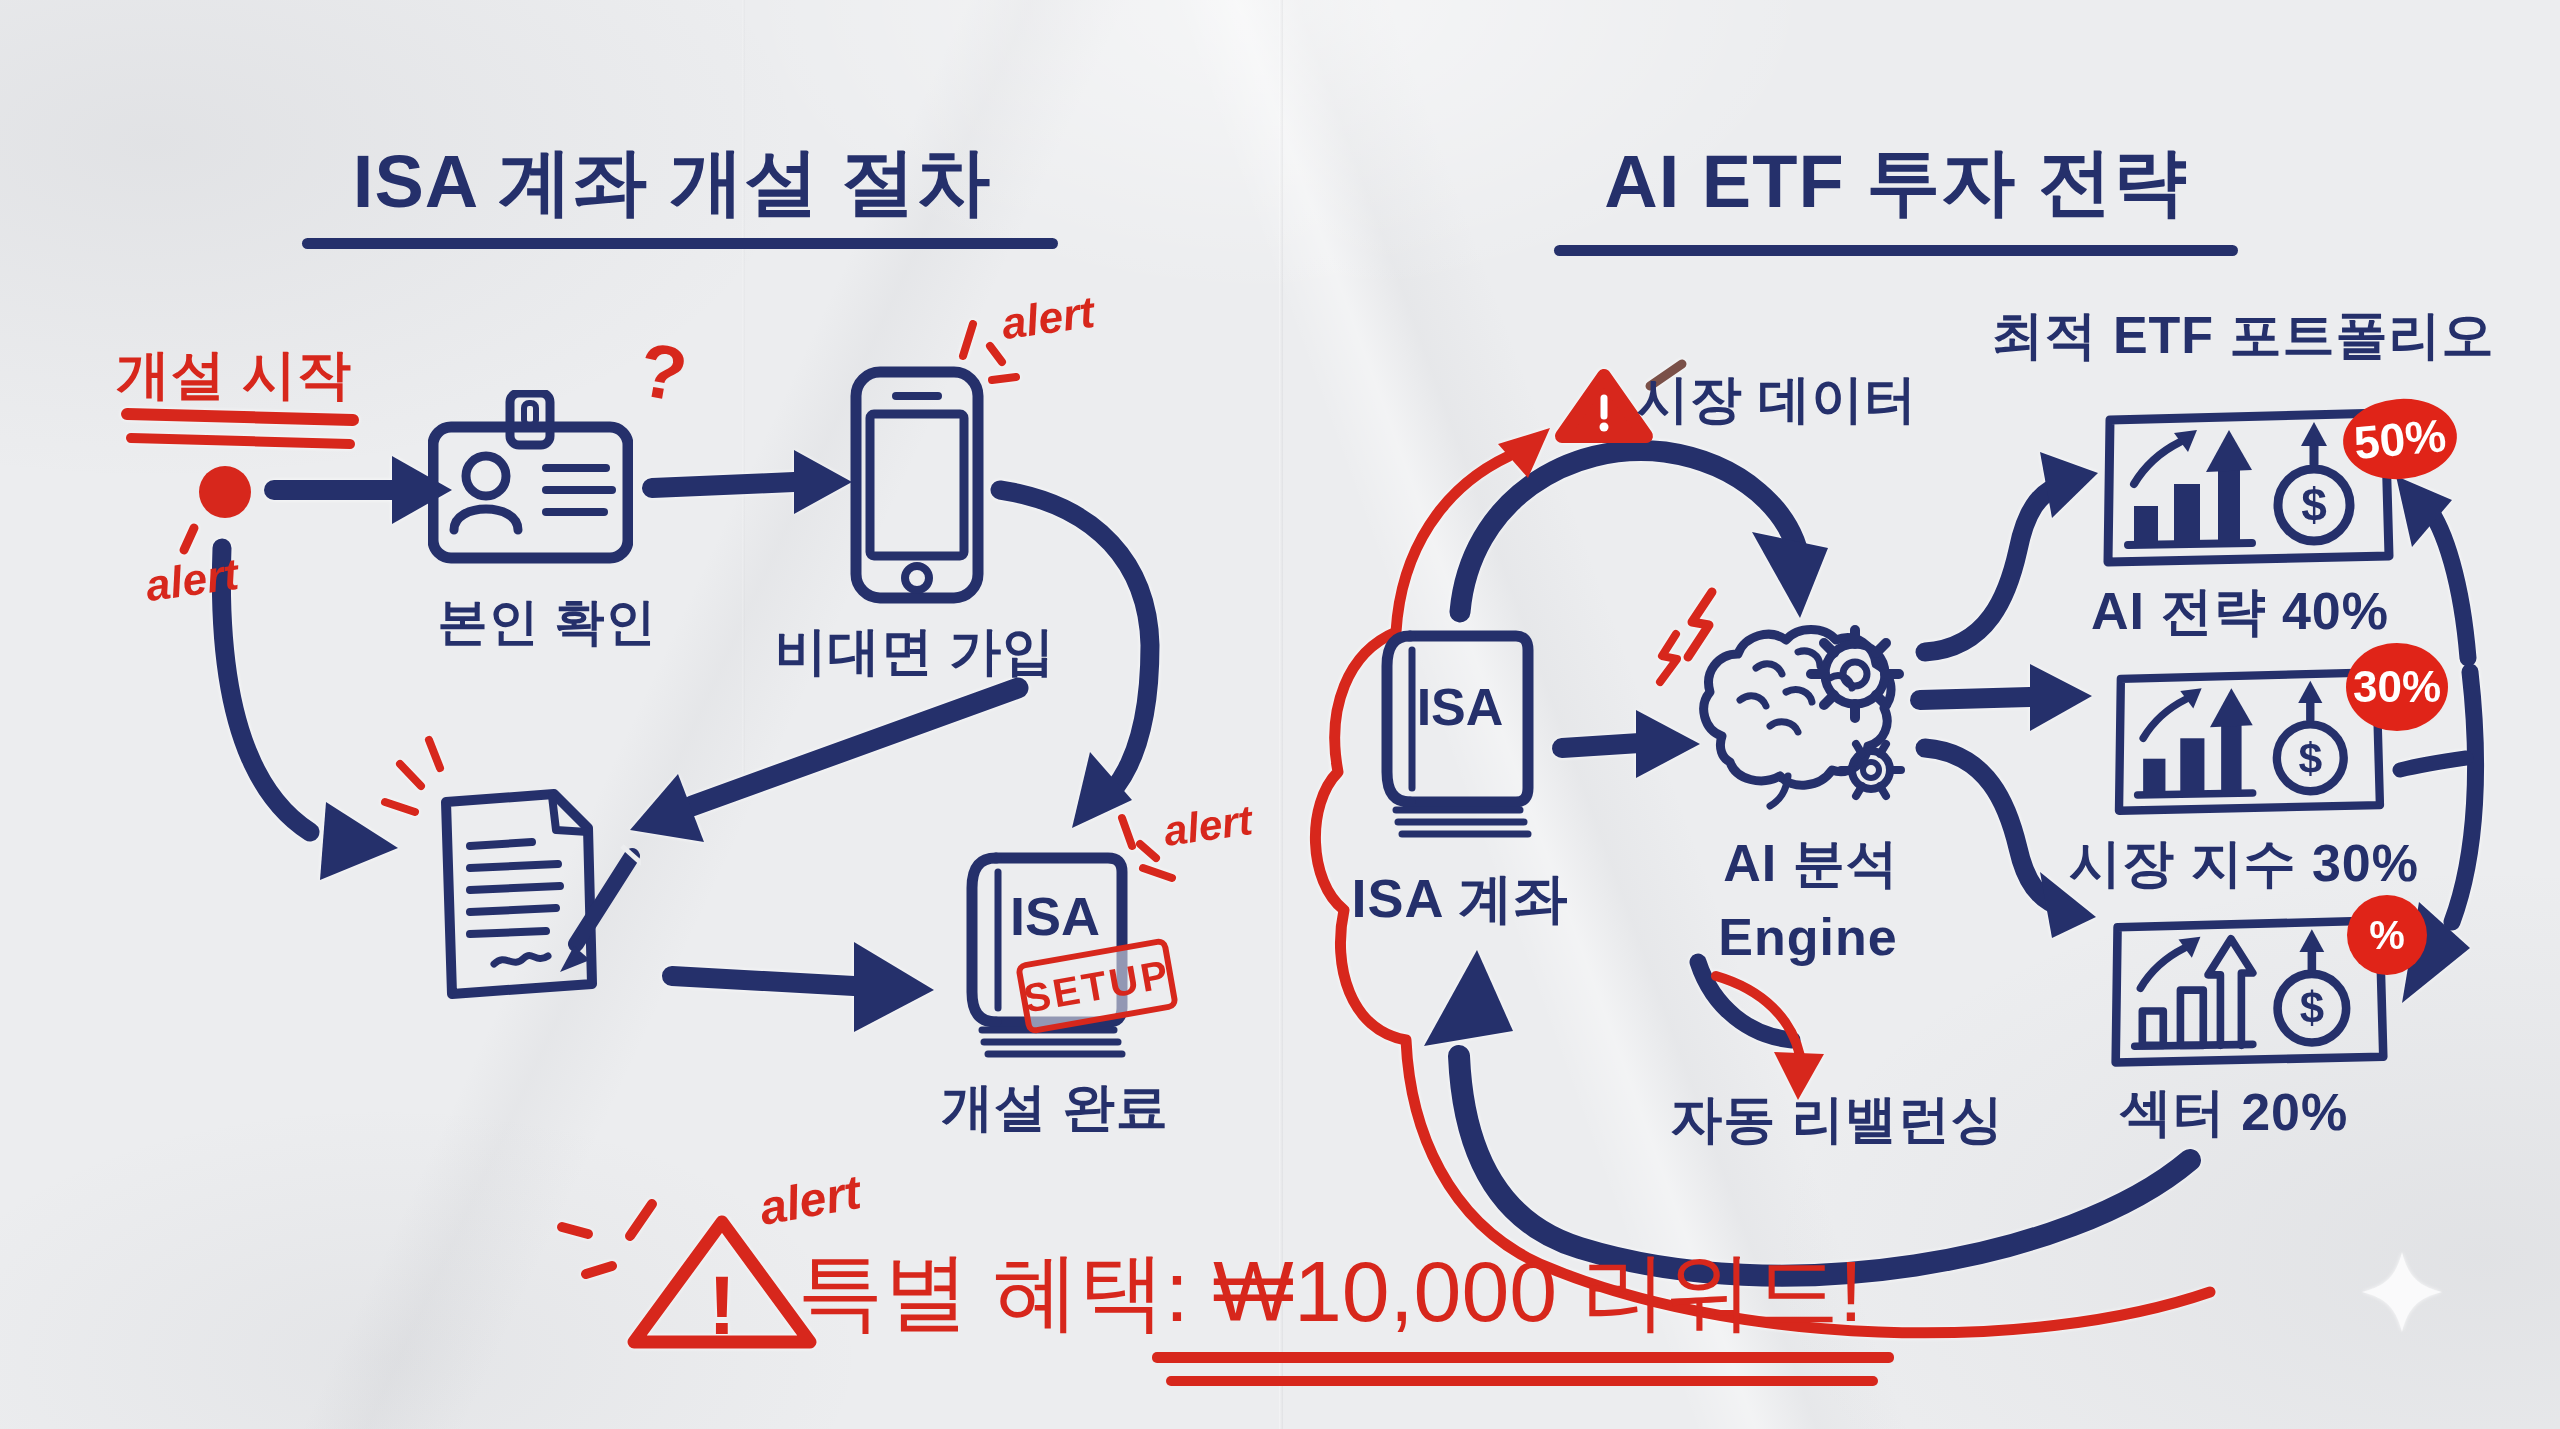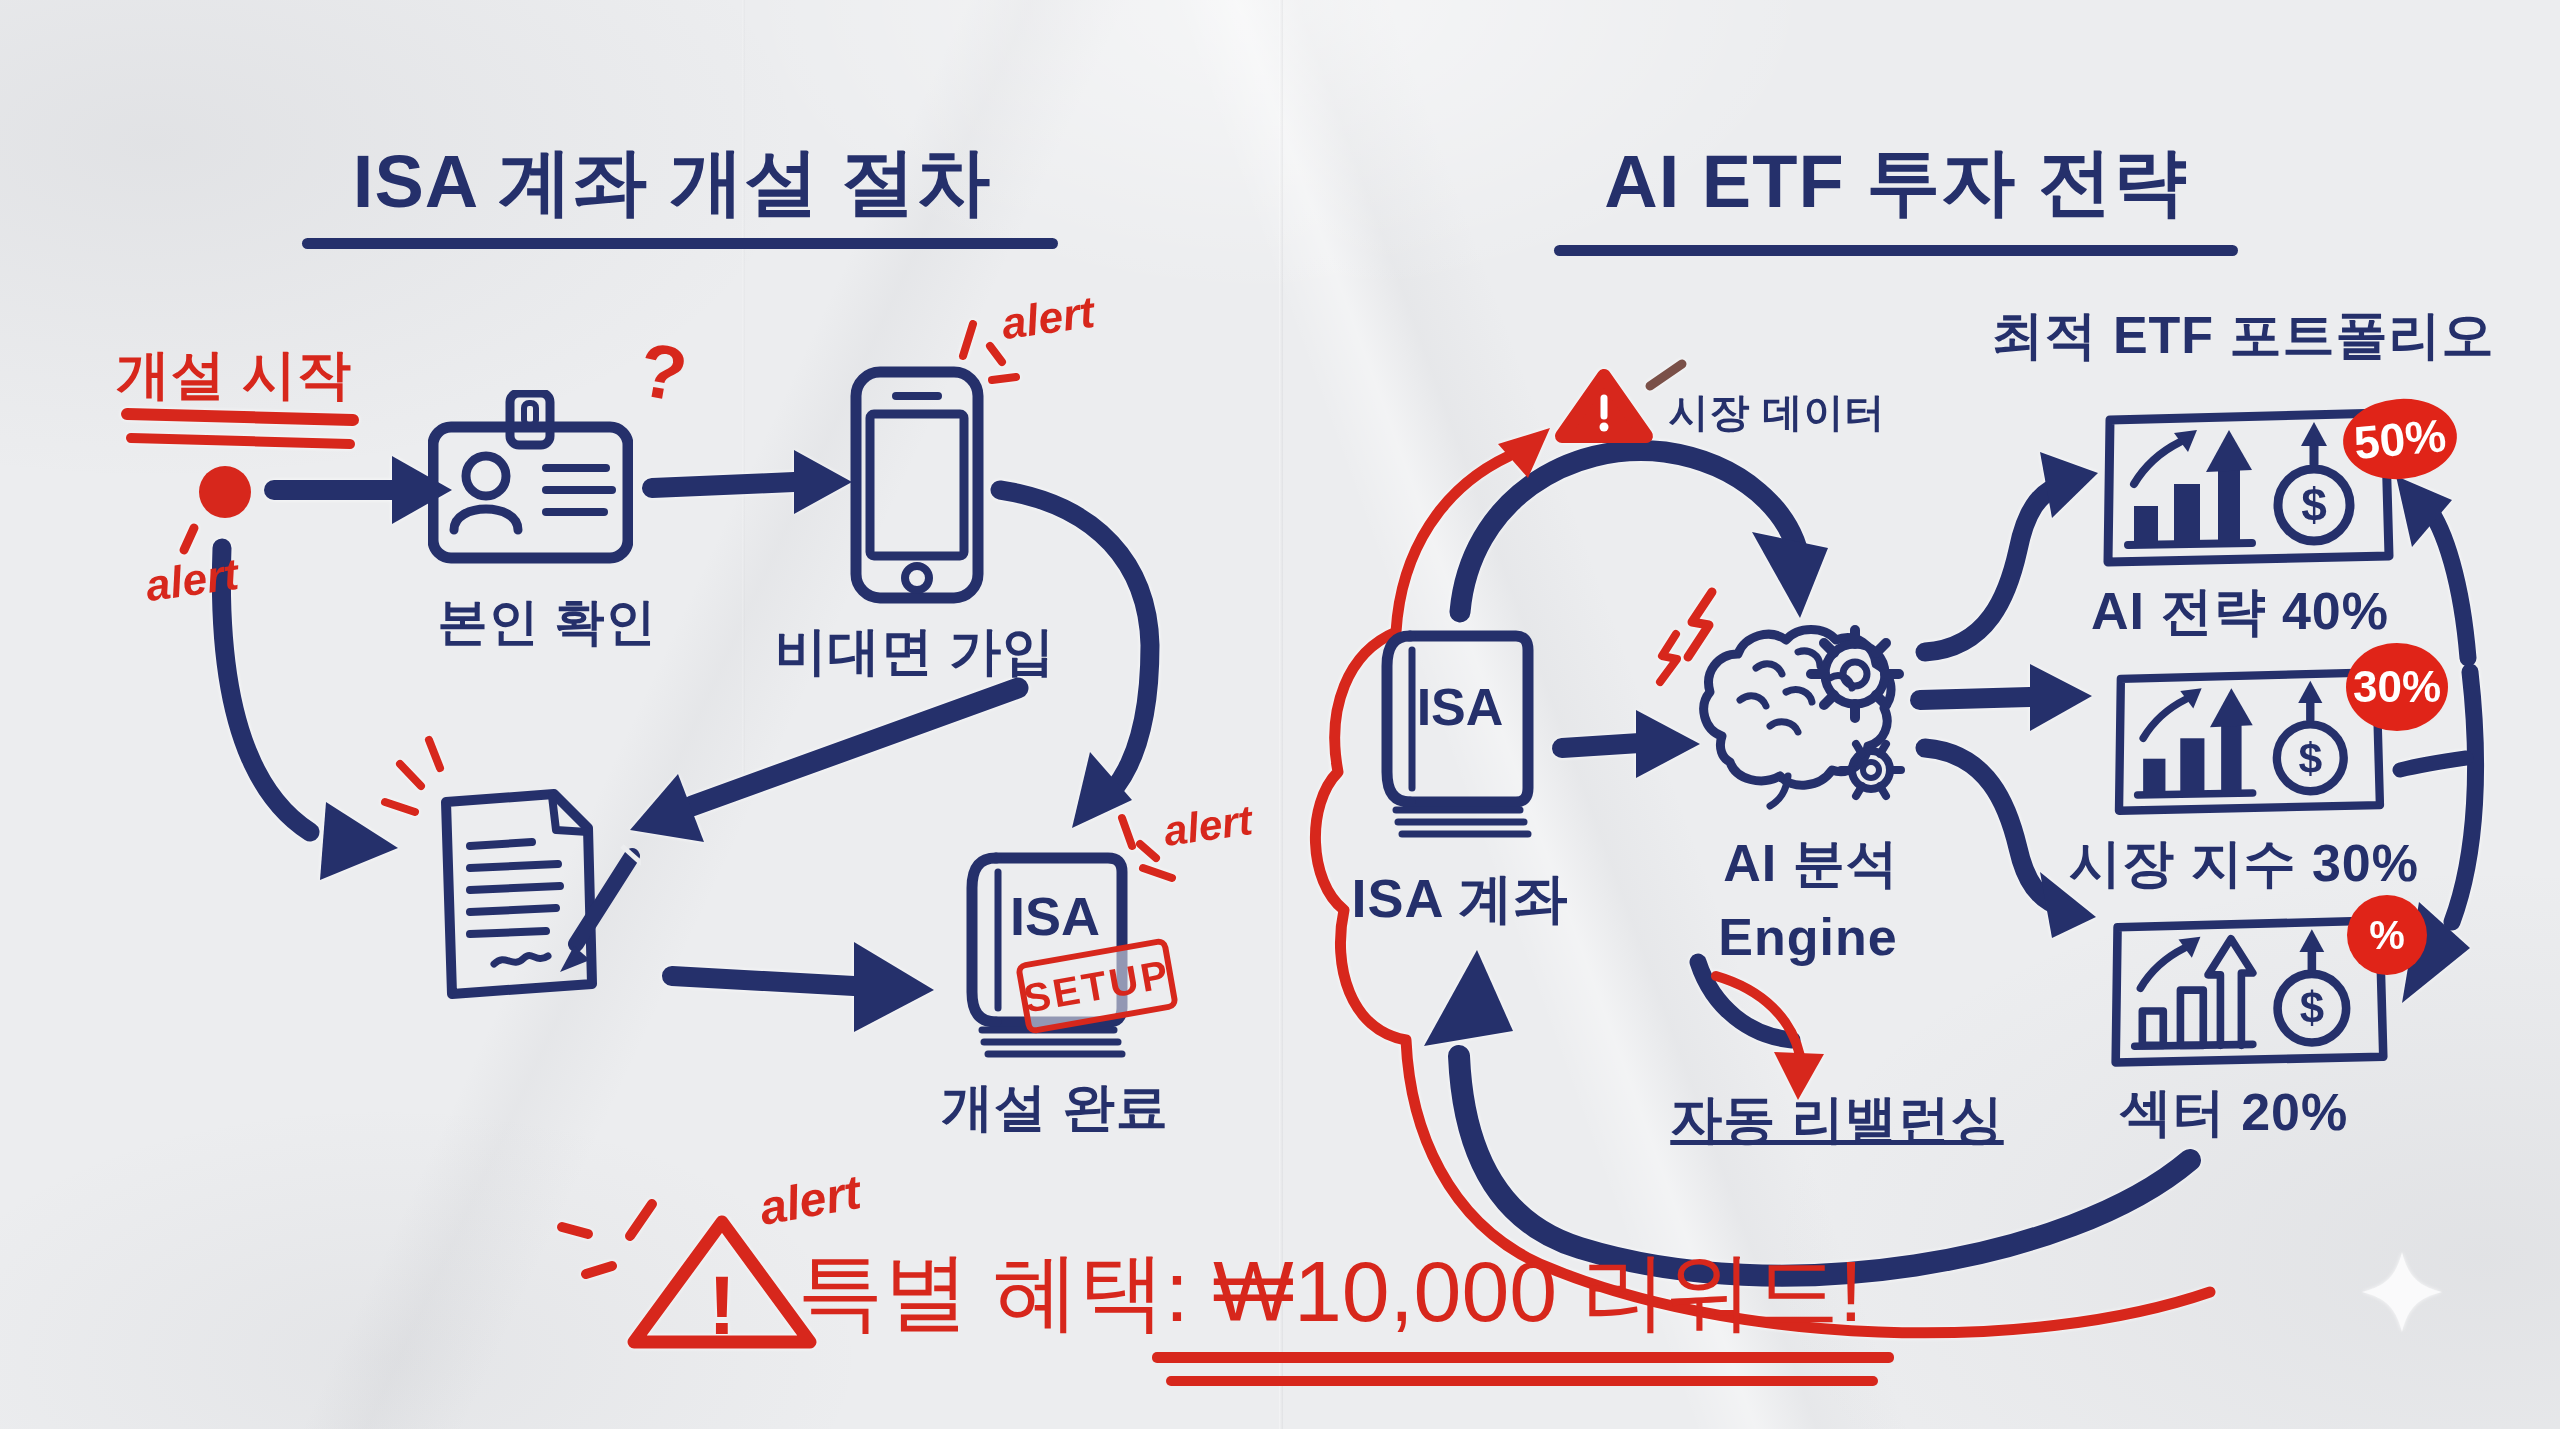--- a/index.html
+++ b/index.html
@@ -232,21 +232,21 @@
   </svg>
   <div class="stamp" style="left:1020px;top:950px;width:142px;height:60px;font-size:40px;">
     <span>SETUP</span>
   </div>
   <div class="alert-note" style="left:1208px;top:826px;font-size:42px;">alert</div>
   <div class="lbl" style="left:1055px;top:1108px;font-size:52px;">개설 완료</div>
 
   <div class="lbl" style="left:1896px;top:183px;font-size:74px;">AI ETF 투자 전략</div>
   <div class="underbar" style="left:1554px;top:245px;width:684px;"></div>
 
-  <div class="lbl" style="left:1777px;top:400px;font-size:40px;margin-top:12px;">시장 데이터</div>
+  <div class="lbl" style="left:1777px;top:400px;font-size:52px;">시장 데이터</div>
 
   <svg class="abs" style="left:1378px;top:630px;" width="158" height="214" viewBox="0 0 158 214">
     <path class="ink" stroke-width="11" d="M32,6 L138,6 Q150,6 150,20 L150,158 Q150,172 138,172 L32,172"></path>
     <path class="ink" stroke-width="11" d="M32,6 C15,6 9,18 9,36 L9,142 C9,160 15,172 32,172"></path>
     <path class="ink" stroke-width="7" d="M34,20 L34,158"></path>
     <path class="ink" stroke-width="7" d="M18,180 L142,180"></path>
     <path class="ink" stroke-width="7" d="M20,192 L146,192"></path>
     <path class="ink" stroke-width="7" d="M24,204 L150,204"></path>
     <text class="svgtext" x="82" y="95" font-size="52">ISA</text>
   </svg>
@@ -338,21 +338,21 @@
       <text class="svgtext" x="214" y="117" font-size="46">$</text>
       <path class="ink" stroke-width="9" d="M214,60 L214,36"></path>
       <polygon class="inkfill" points="201,42 227,42 214,18"></polygon>
     </g>
   </svg>
   <div class="badge" style="left:2347px;top:895px;width:80px;height:80px;font-size:40px;">
     <span>%</span>
   </div>
   <div class="lbl" style="left:2234px;top:1113px;font-size:52px;">섹터 20%</div>
 
-  <div class="lbl" style="left:1837px;top:1120px;font-size:52px;text-decoration:underline;">자동 리밸런싱</div>
+  <div class="lbl" style="left:1837px;top:1120px;font-size:52px;">자동 리밸런싱</div>
 
   <div class="alert-note" style="left:810px;top:1200px;font-size:48px;transform:translate(-50%,-50%) rotate(-10deg);">alert</div>
   <div class="lbl redlbl" style="left:1330px;top:1292px;font-size:86px;font-weight:400;letter-spacing:0;">
     <span>특별 혜택:</span>
     <span>₩10,000 리워드!</span>
   </div>
   <div class="red-underbar" style="left:1152px;top:1352px;width:742px;height:11px;"></div>
   <div class="red-underbar" style="left:1166px;top:1376px;width:712px;height:10px;"></div>
 
 </div>

